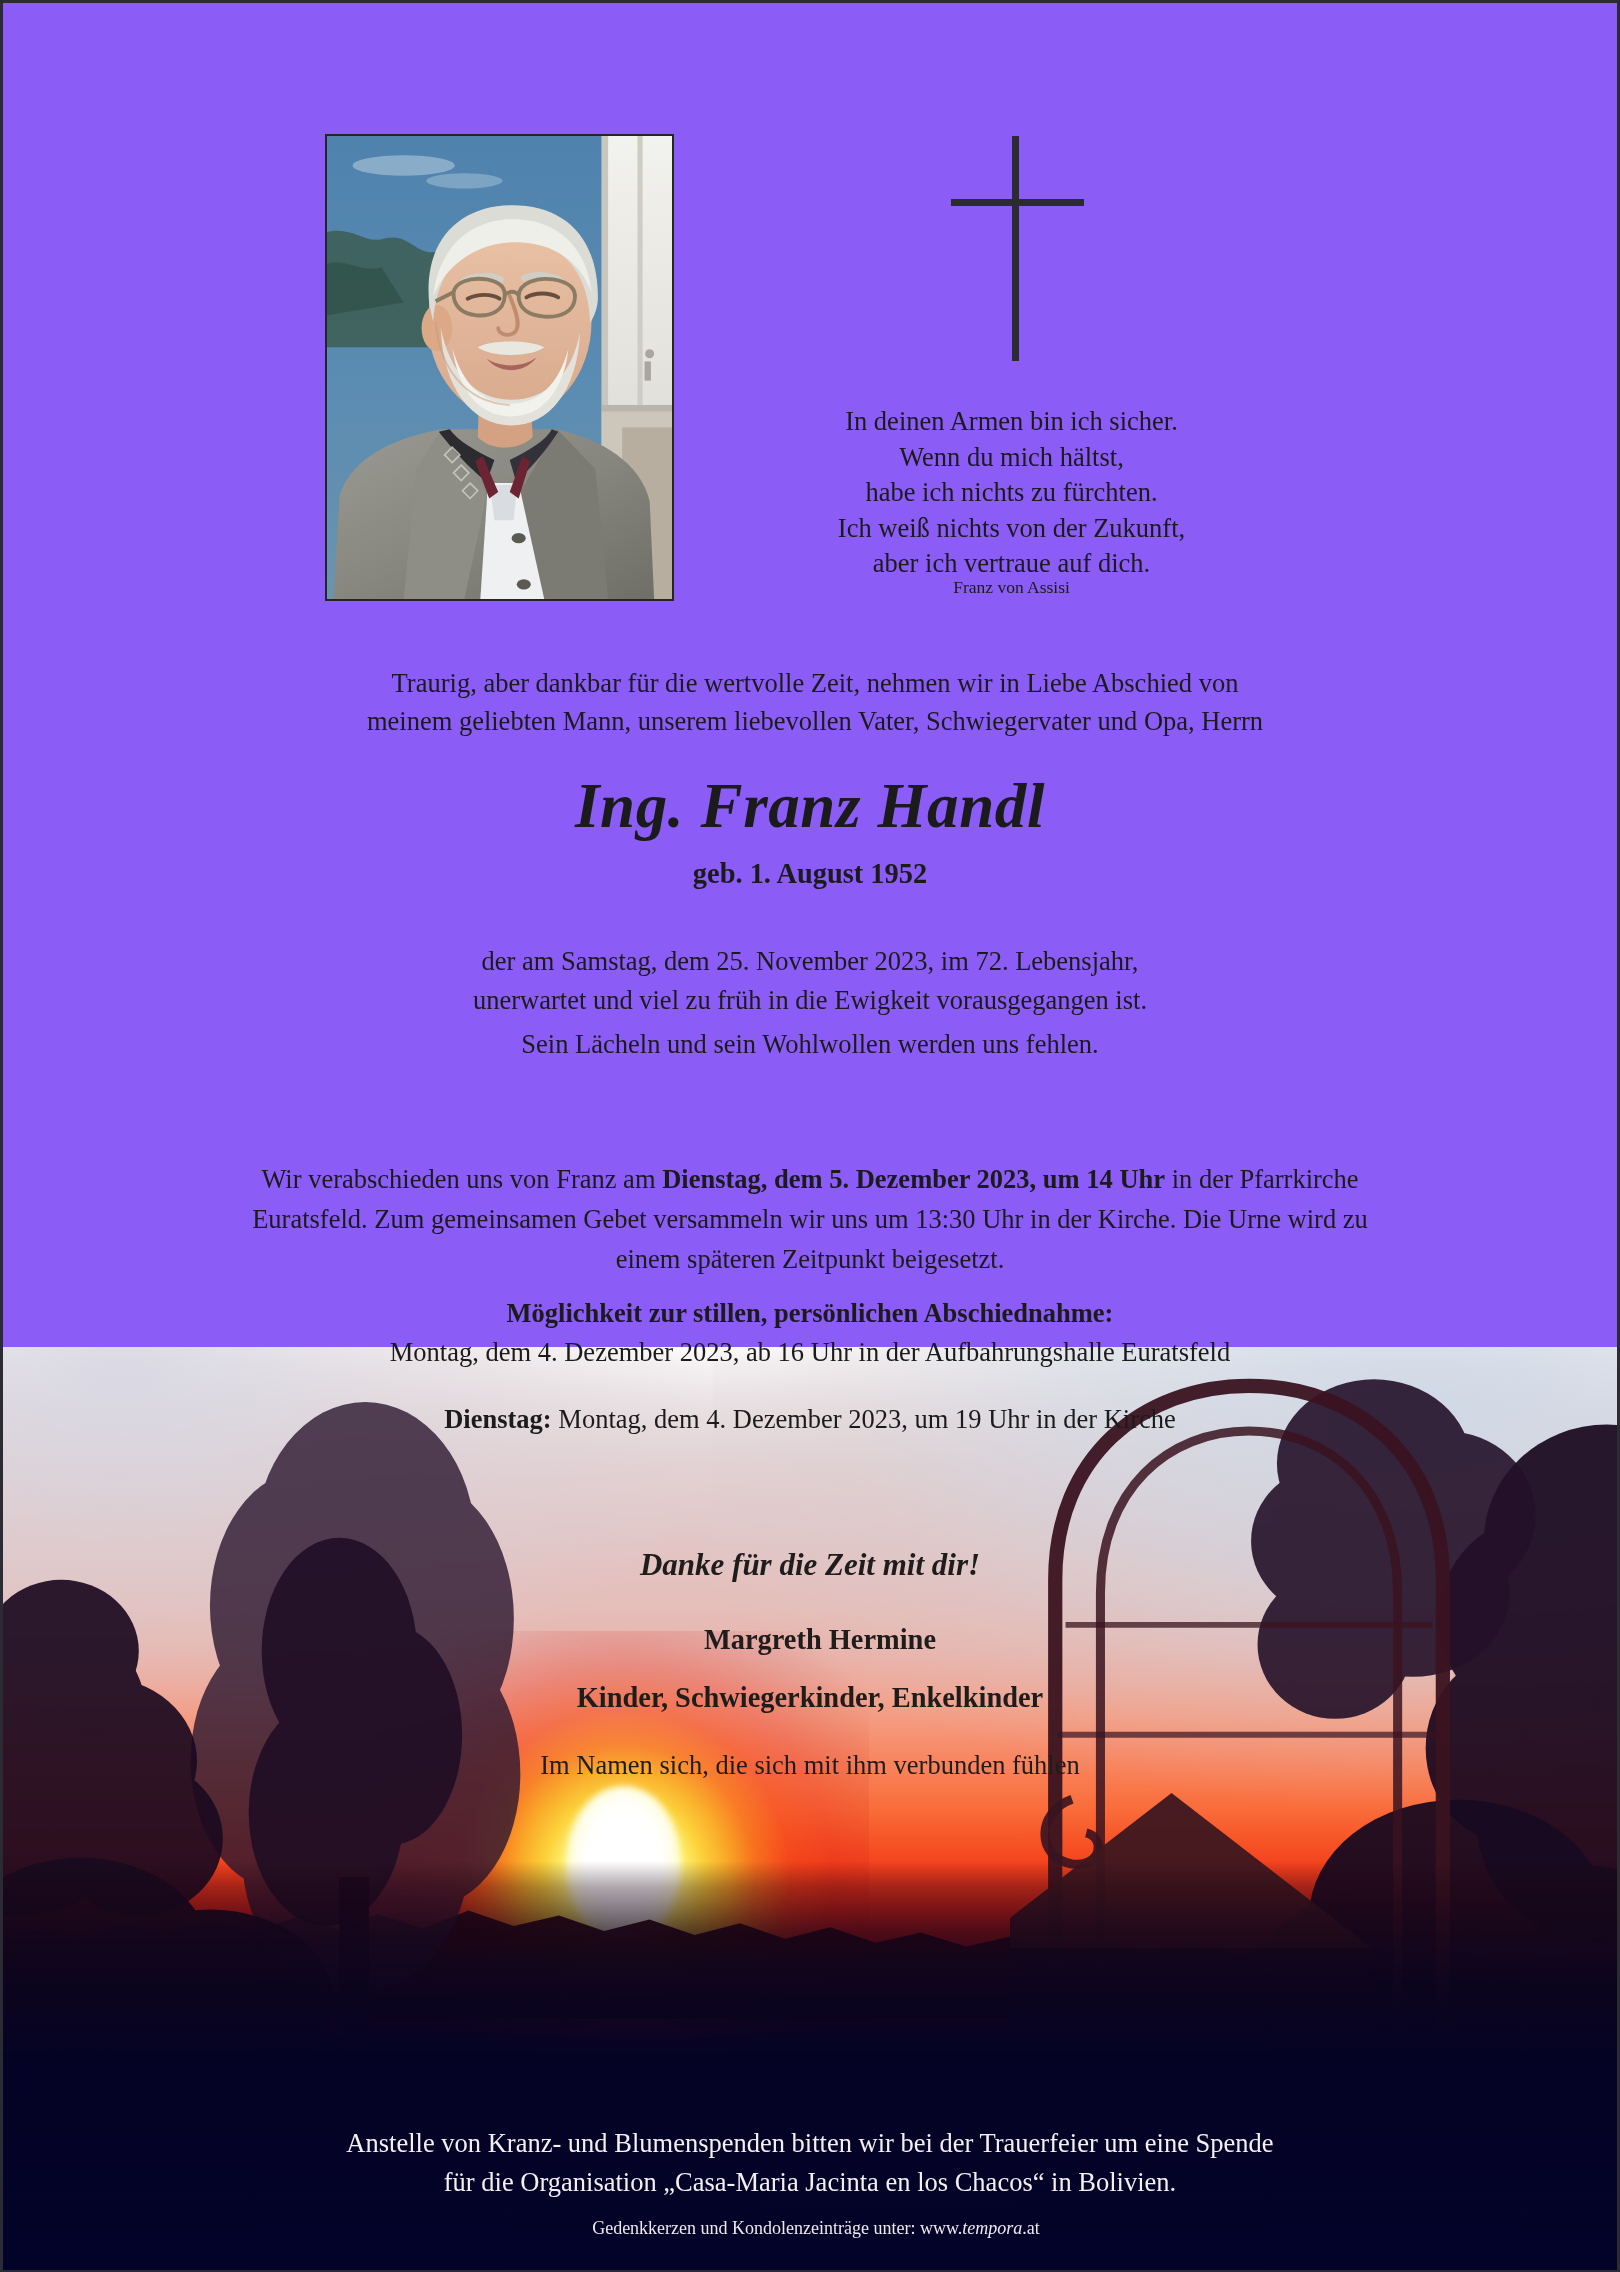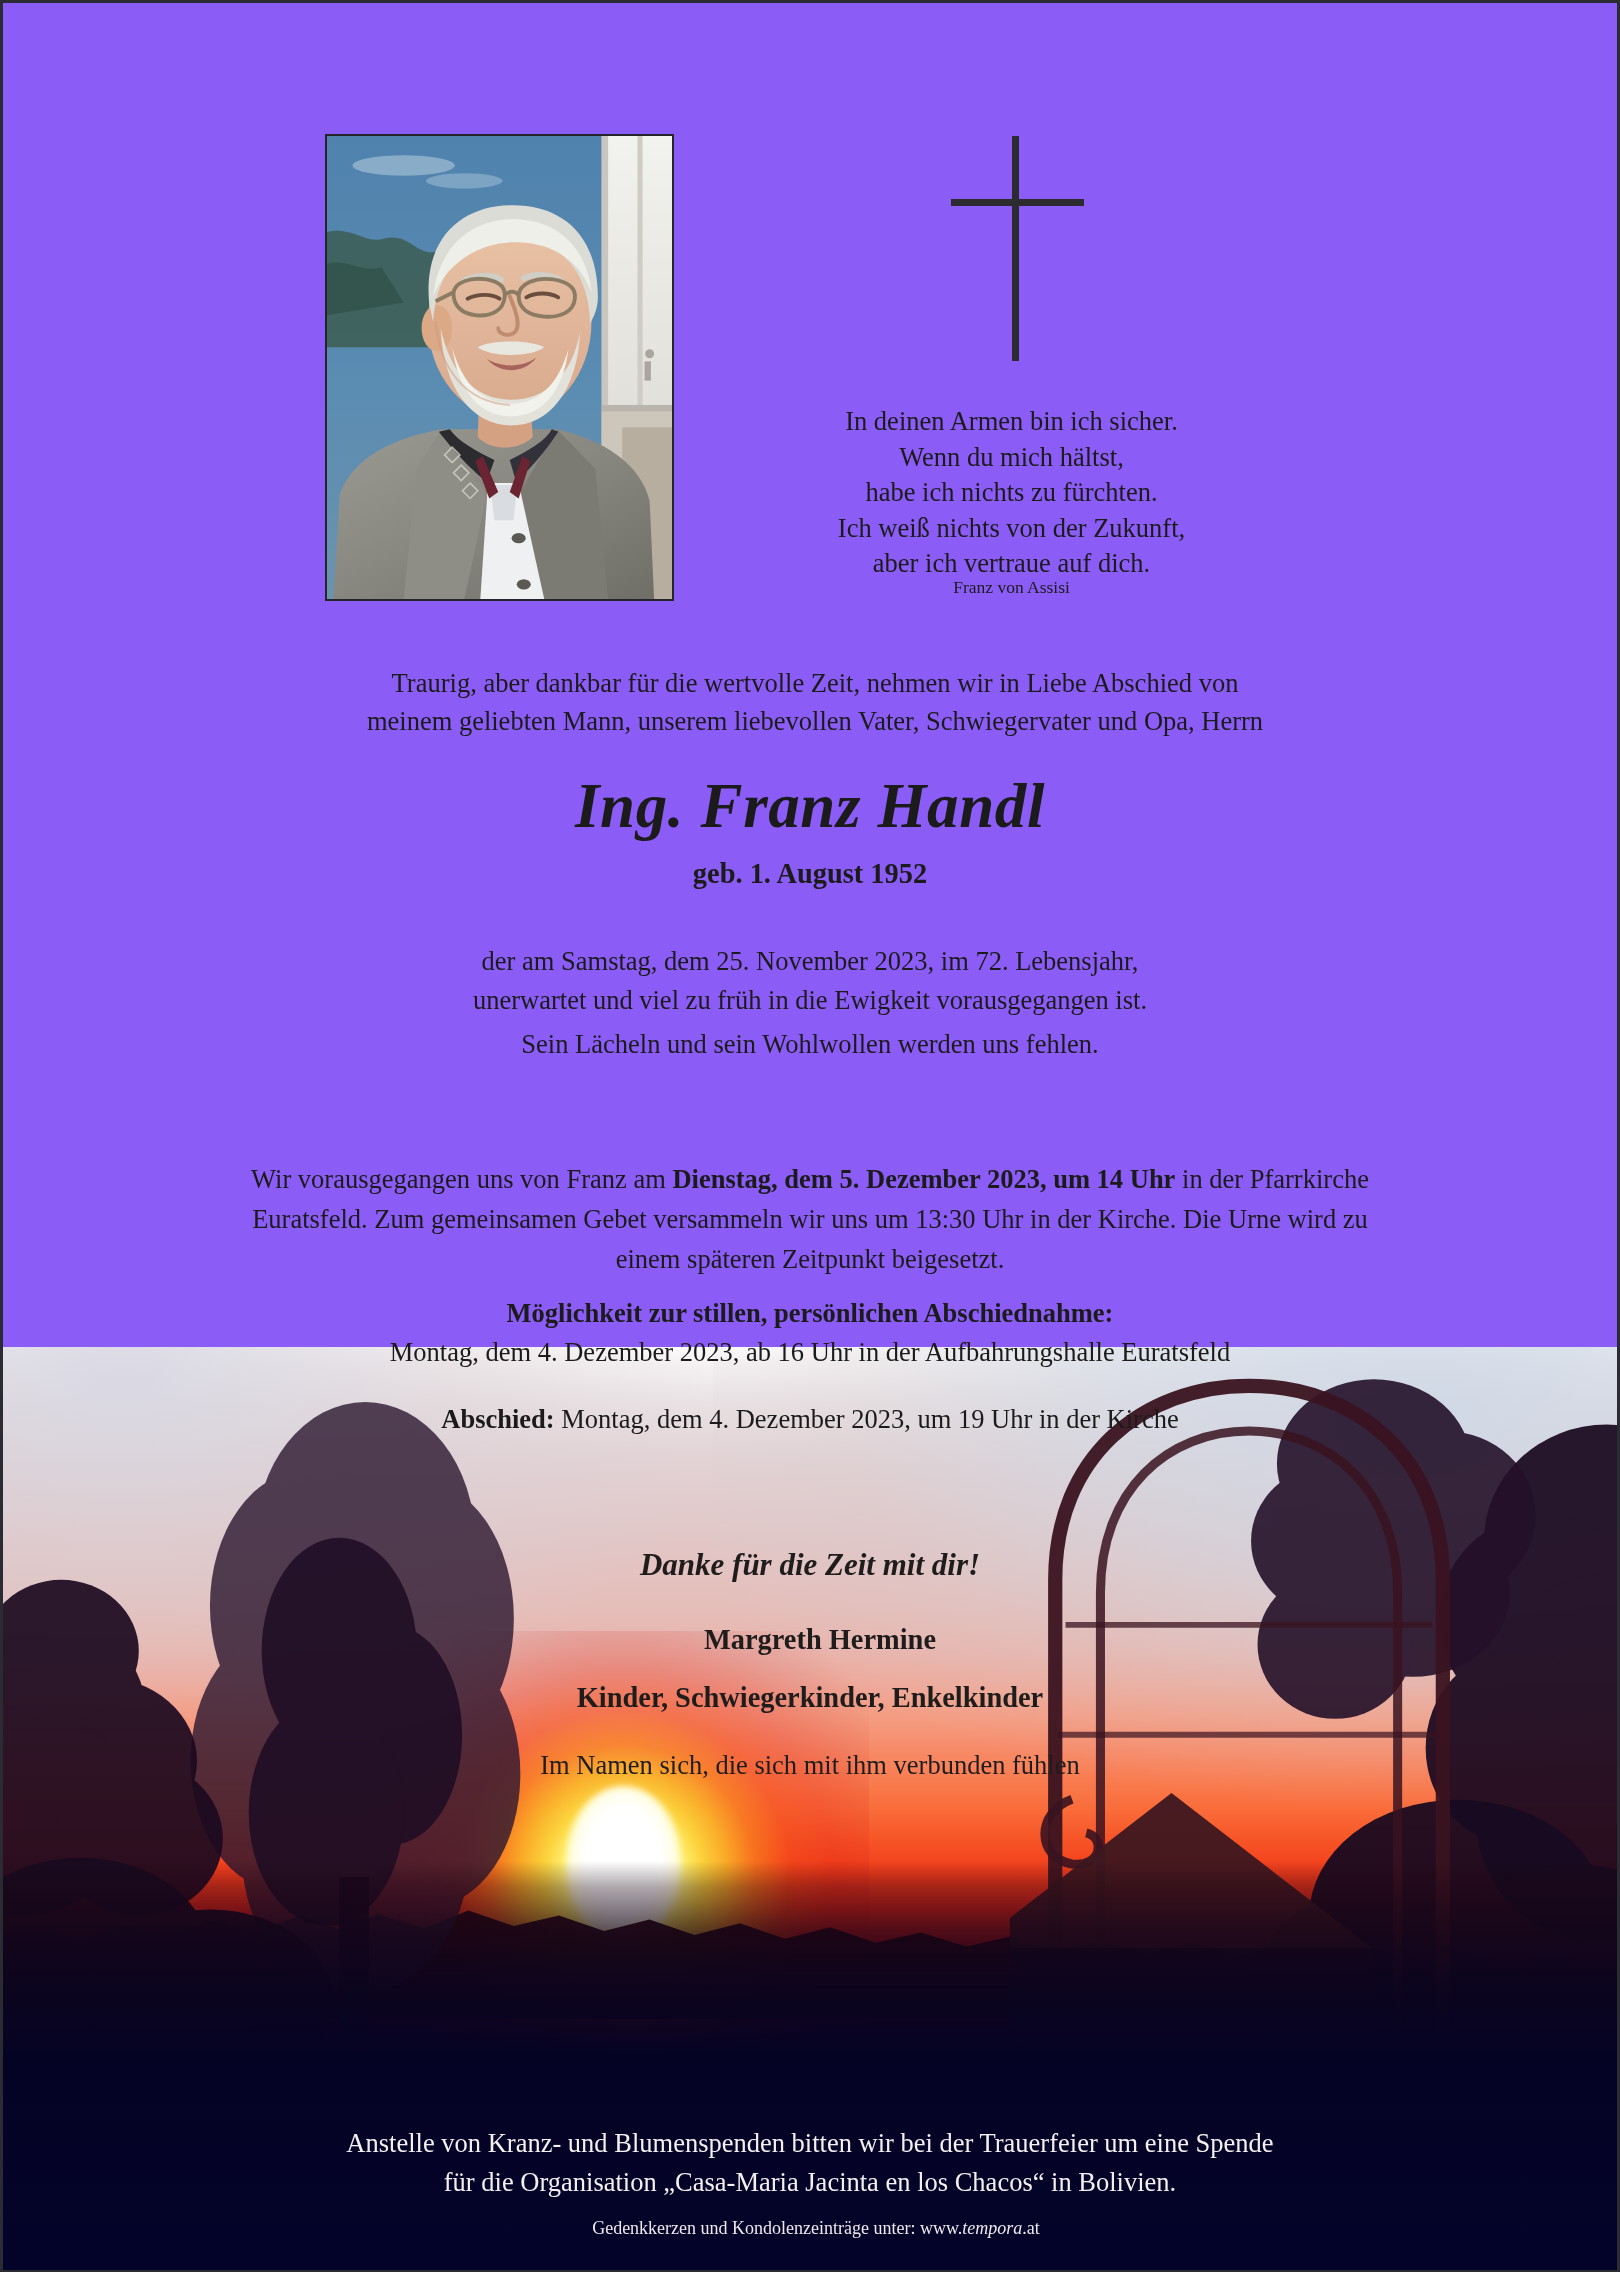--- a/index.html
+++ b/index.html
@@ -397,28 +397,28 @@
   <div id="name" class="tx full">Ing. Franz Handl</div>
   <div id="born" class="tx full">geb. 1. August 1952</div>
 
   <div id="death" class="tx full">
     <span>der am Samstag, dem 25. November 2023, im 72. Lebensjahr,</span><br>
     <span>unerwartet und viel zu früh in die Ewigkeit vorausgegangen ist.</span>
   </div>
   <div id="smile" class="tx full">Sein Lächeln und sein Wohlwollen werden uns fehlen.</div>
 
   <div id="farewell" class="tx" style="left:246px;right:246px;">
-    <span>Wir vorausgegangen uns von Franz am </span><b>Dienstag, dem 5. Dezember 2023, um 14 Uhr</b><span> in der Pfarrkirche Euratsfeld. Zum gemeinsamen Gebet versammeln wir uns um 13:30 Uhr in der Kirche. Die Urne wird zu einem späteren Zeitpunkt beigesetzt.</span>
+    <span>Wir verabschieden uns von Franz am </span><b>Dienstag, dem 5. Dezember 2023, um 14 Uhr</b><span> in der Pfarrkirche Euratsfeld. Zum gemeinsamen Gebet versammeln wir uns um 13:30 Uhr in der Kirche. Die Urne wird zu einem späteren Zeitpunkt beigesetzt.</span>
   </div>
 
   <div id="viewing-head" class="tx full">Möglichkeit zur stillen, persönlichen Abschiednahme:</div>
   <div id="viewing-body" class="tx full">Montag, dem 4. Dezember 2023, ab 16 Uhr in der Aufbahrungshalle Euratsfeld</div>
 
   <div id="prayer" class="tx full">
-    <b>Abschied:</b><span> Montag, dem 4. Dezember 2023, um 19 Uhr in der Kirche</span>
+    <b>Dienstag:</b><span> Montag, dem 4. Dezember 2023, um 19 Uhr in der Kirche</span>
   </div>
 
   <div id="thanks" class="tx full">Danke für die Zeit mit dir!</div>
   <div id="widow" class="tx full">Margreth Hermine</div>
   <div id="children" class="tx full">Kinder, Schwiegerkinder, Enkelkinder</div>
   <div id="behalf" class="tx full">Im Namen sich, die sich mit ihm verbunden fühlen</div>
 
   <div id="donation" class="tx full">
     <span>Anstelle von Kranz- und Blumenspenden bitten wir bei der Trauerfeier um eine Spende</span><br>
     <span>für die Organisation „Casa-Maria Jacinta en los Chacos“ in Bolivien.</span>

